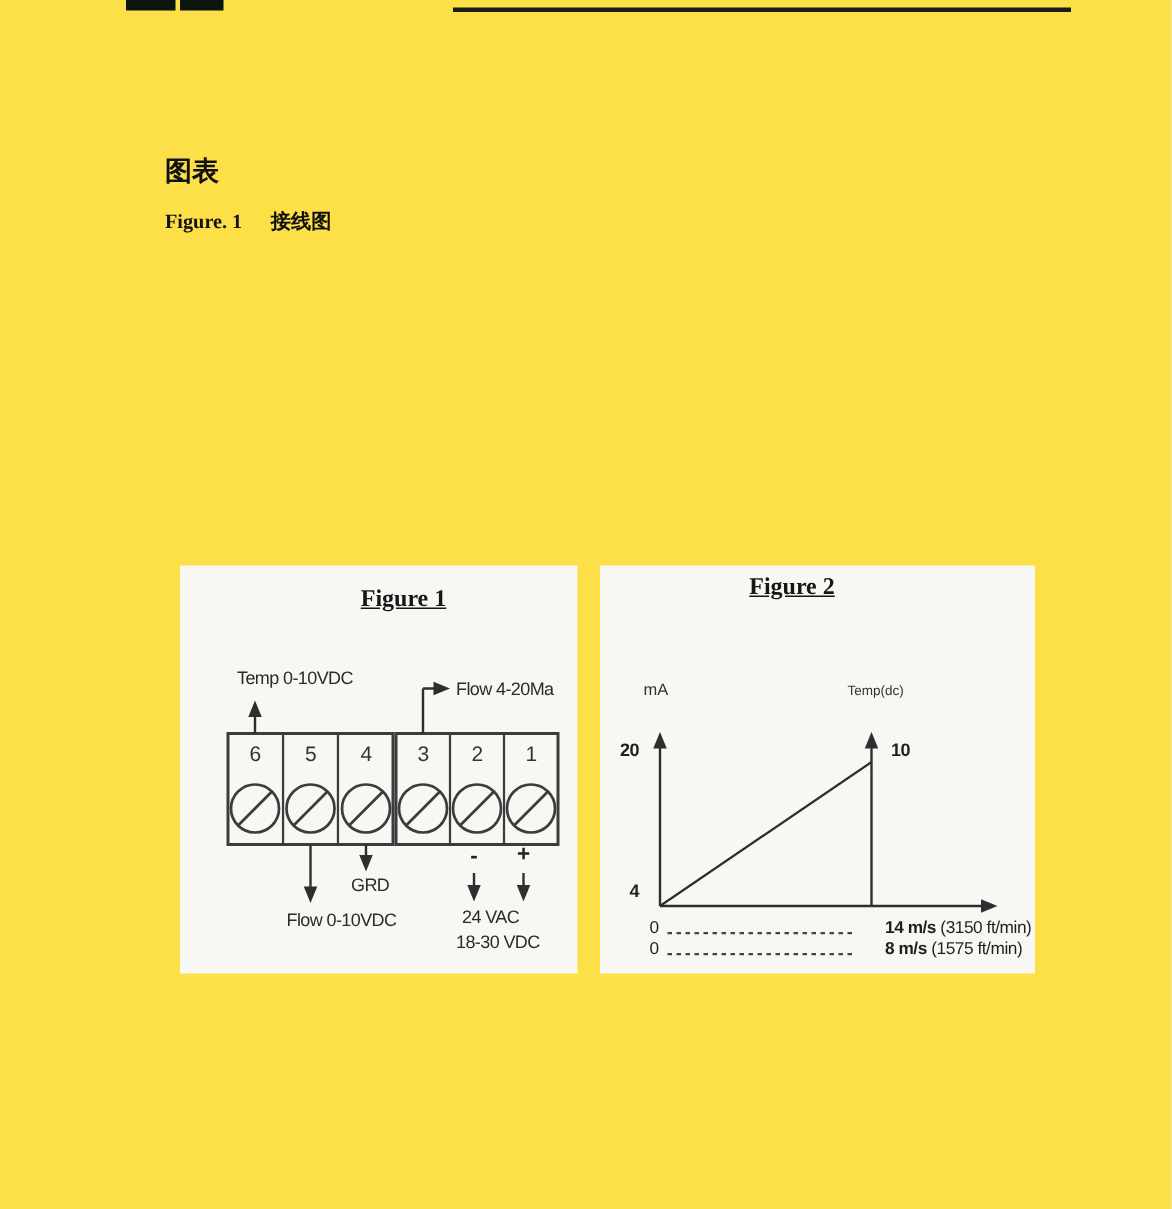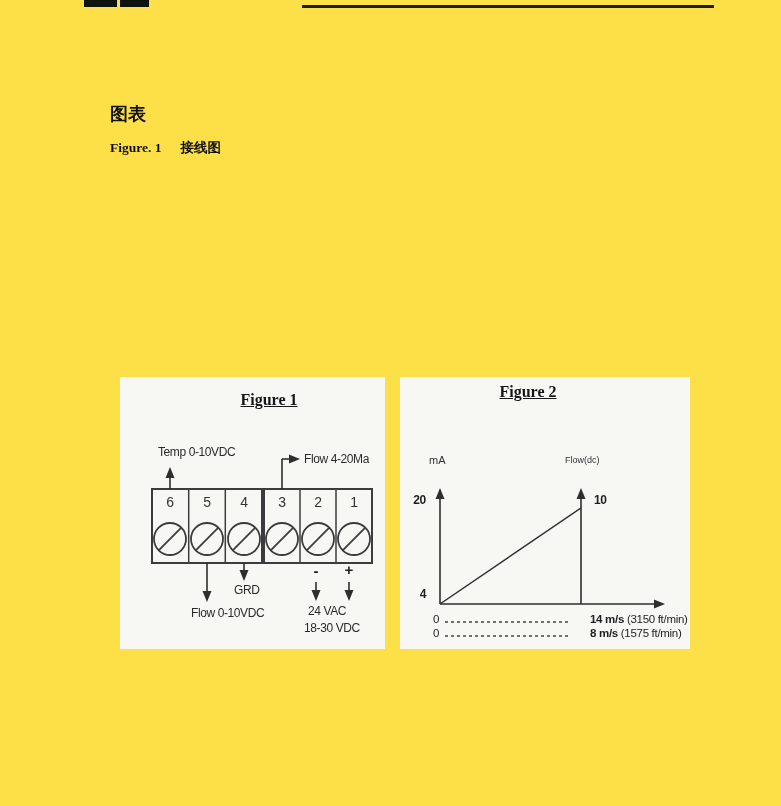--- a/index.html
+++ b/index.html
@@ -152,21 +152,21 @@
       <g stroke="#2e2e2e" fill="none" stroke-width="1.5">
         <line x1="40" y1="227" x2="181" y2="131"></line>
       </g>
       <g stroke="#444" stroke-width="1.5" stroke-dasharray="3 3">
         <line x1="45" y1="245" x2="168" y2="245"></line>
         <line x1="45" y1="259" x2="168" y2="259"></line>
       </g>
     </svg>
 
     <div class="axis-lab" style="left:29px;top:77px;font-size:11px;">mA</div>
-    <div class="axis-lab" style="left:165px;top:78px;font-size:9px;">Flow(dc)</div>
+    <div class="axis-lab" style="left:165px;top:78px;font-size:9px;">Temp(dc)</div>
 
     <div class="axis-val" style="left:6px;top:116px;width:20px;text-align:right;">20</div>
     <div class="axis-val" style="left:194px;top:116px;">10</div>
     <div class="axis-val" style="left:12px;top:210px;width:14px;text-align:right;">4</div>
 
     <div class="rowtxt bold" style="left:33px;top:236px;">0</div>
     <div class="rowtxt" style="left:190px;top:236px;"><span class="bold">14 m/s</span><span> (3150 ft/min)</span></div>
 
     <div class="rowtxt bold" style="left:33px;top:250px;">0</div>
     <div class="rowtxt" style="left:190px;top:250px;"><span class="bold">8 m/s</span><span> (1575 ft/min)</span></div>

